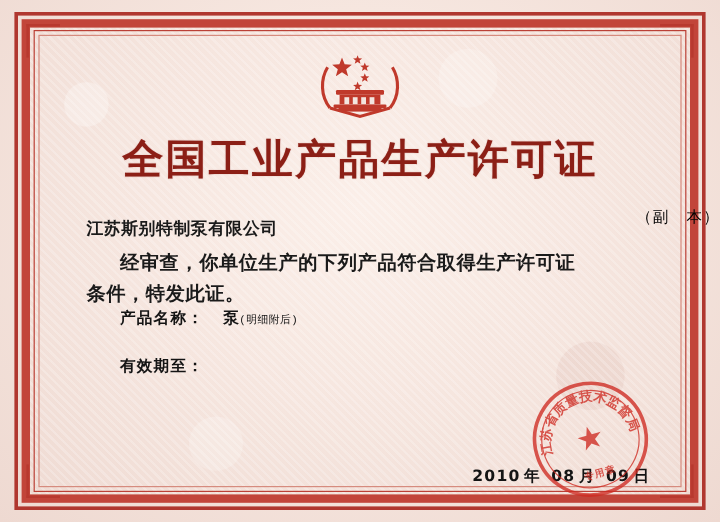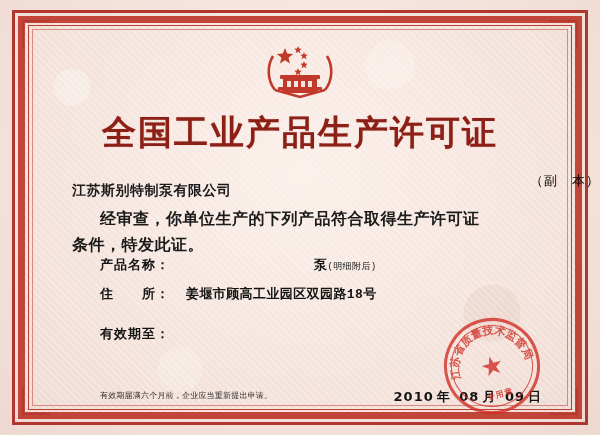--- a/index.html
+++ b/index.html
@@ -285,37 +285,32 @@
       <span class="l2">条件，特发此证。</span>
     </div>
   </div>
 
   <div class="fields">
     <div class="row">
       <span class="label">产品名称：</span>
       <span class="value"><span>泵</span><span class="small">(明细附后)</span></span>
     </div>
     <div class="row">
-      <span class="label">住　　所：</span>
-      <span class="value">姜堰市顾高工业园区双园路18号</span>
-    </div>
-    <div class="row">
     </div>
     <div class="row">
       <span class="label">有效期至：</span>
     </div>
   </div>
 
   <div class="dateline">
     <span class="num">2010</span><span>年</span>
     <span class="num">08</span><span>月</span>
     <span class="num">09</span><span>日</span>
   </div>
 
-  <div class="footnote">有效期届满六个月前，企业应当重新提出申请。</div>
 
   <div class="seal">
     <div class="ring"></div>
     <div class="ring2"></div>
     <div class="star">★</div>
     <svg width="96" height="96" viewBox="0 0 96 96" style="position:absolute;inset:0;">
       <defs>
         <path id="arcpath" d="M 14,50 A 34,34 0 0 1 82,50" fill="none"></path>
       </defs>
       <text font-size="11" font-weight="bold" fill="#cf2b22" font-family="'DejaVu Sans', sans-serif">

